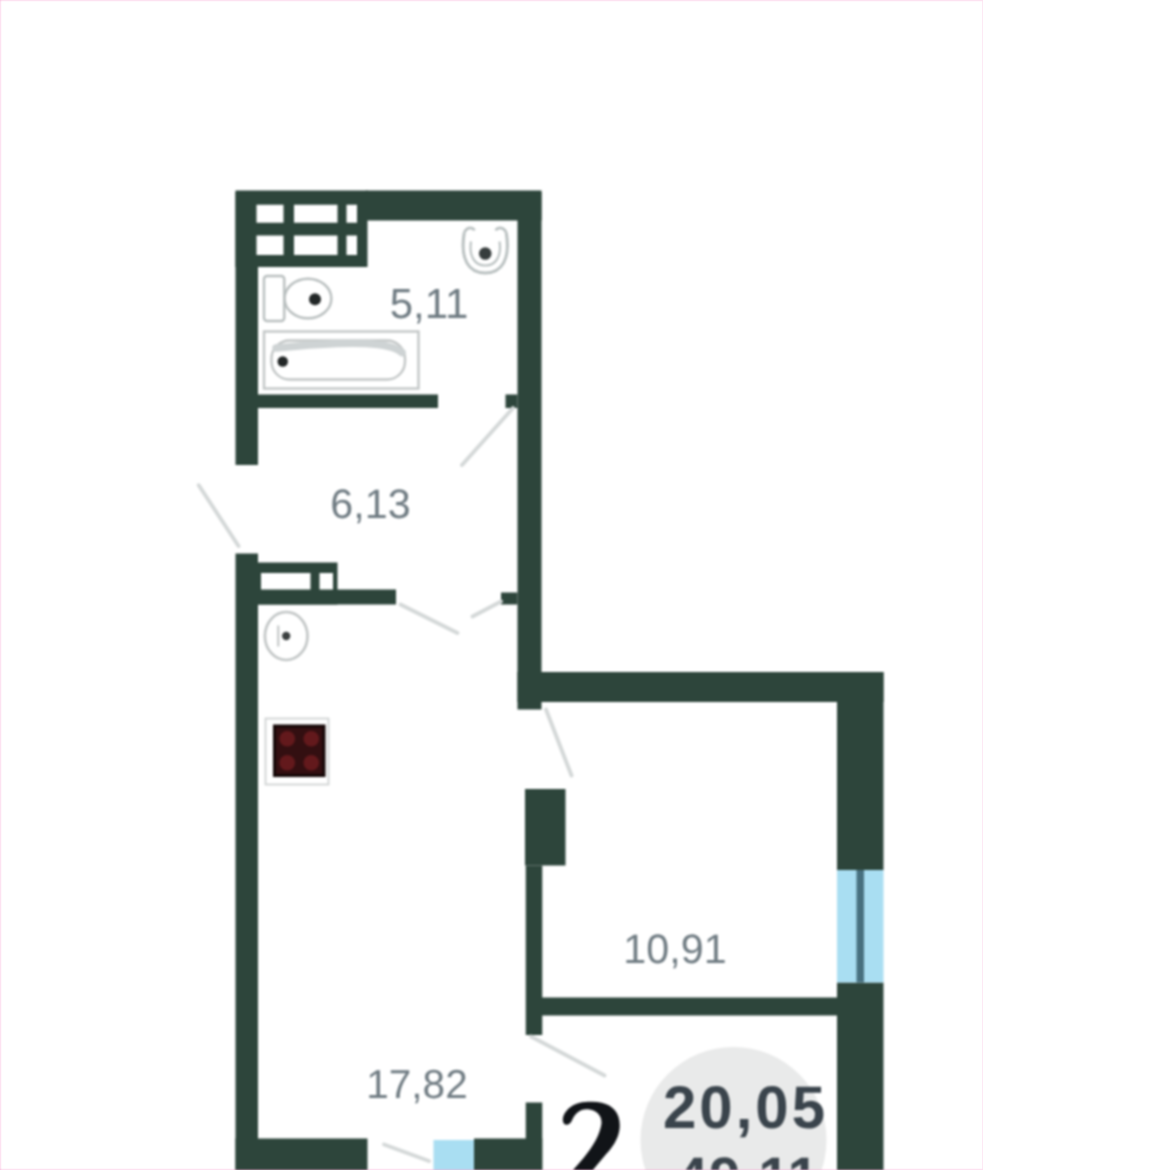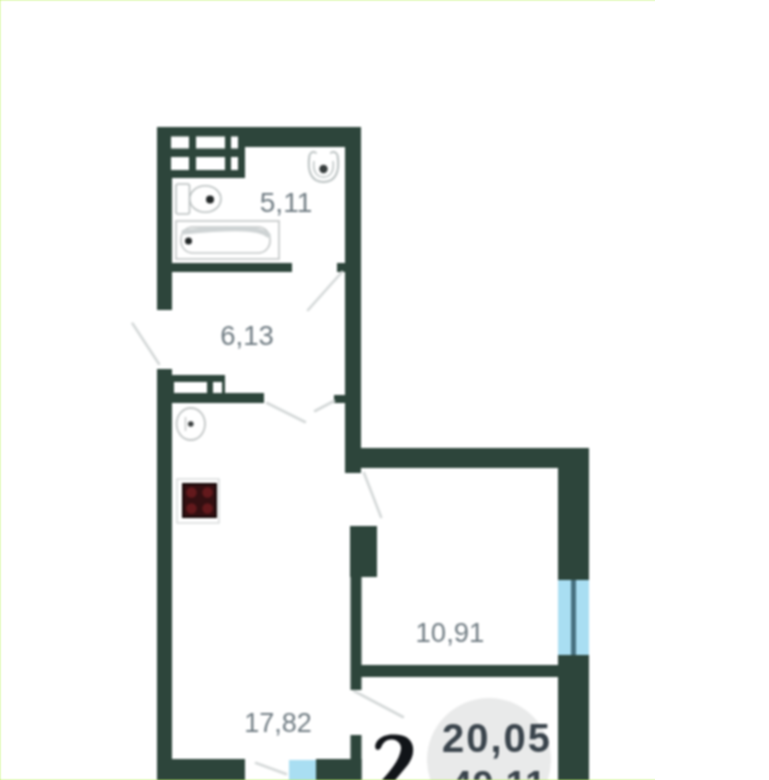--- a/index.html
+++ b/index.html
@@ -1,16 +1,16 @@
 <!DOCTYPE html>
 <html><head>
 <meta charset="utf-8">
 <style>
   html,body{margin:0;padding:0;background:#ffffff;}
-  #stage{position:relative;width:655px;height:780px;background:#bef264;overflow:hidden;}
+  #stage{position:relative;width:655px;height:780px;background:#f9a8d4;overflow:hidden;}
   svg{display:block;}
   text{font-family:"Liberation Sans",sans-serif;}
 </style>
 </head>
 <body>
 <div id="stage">
 <svg width="769" height="780" viewBox="0 0 769 780" style="filter:blur(0.8px)">
   <rect x="0" y="0" width="769" height="780" fill="#ffffff"></rect>
   <g fill="#2d453b">
 

